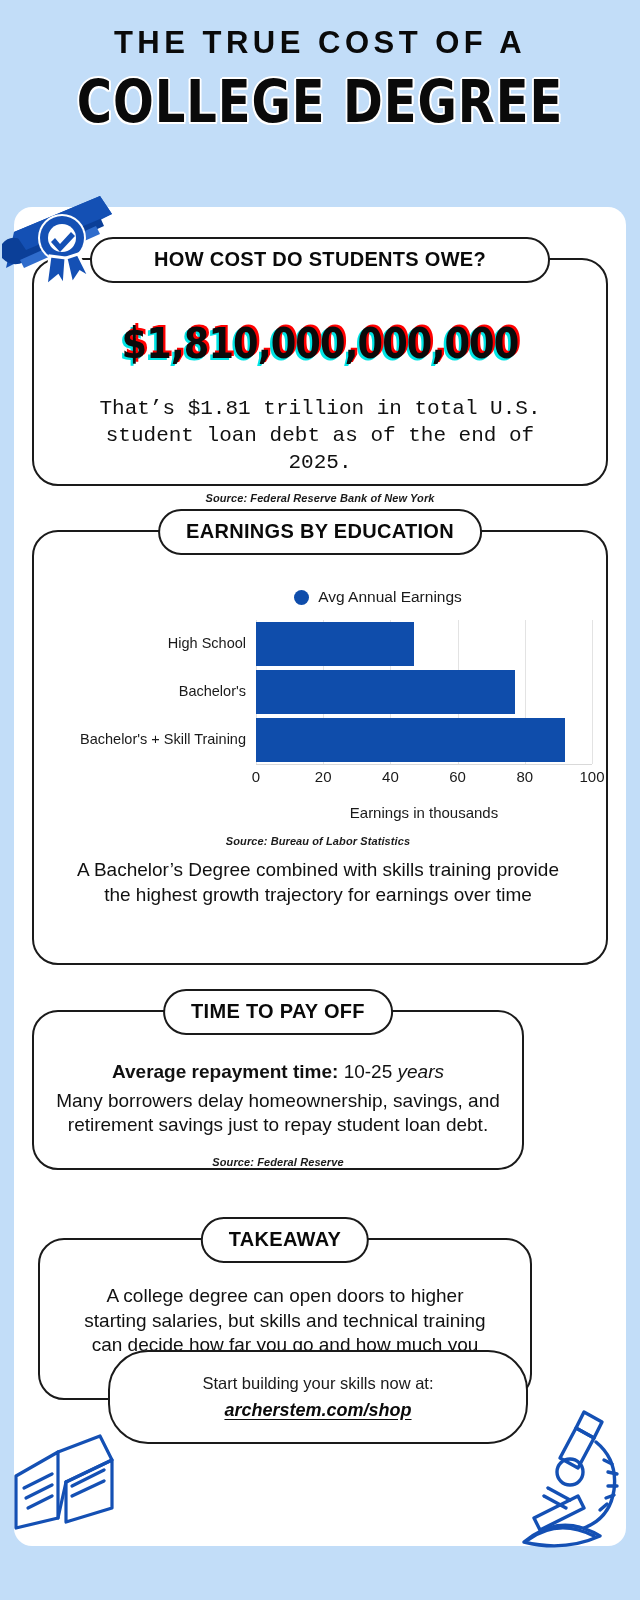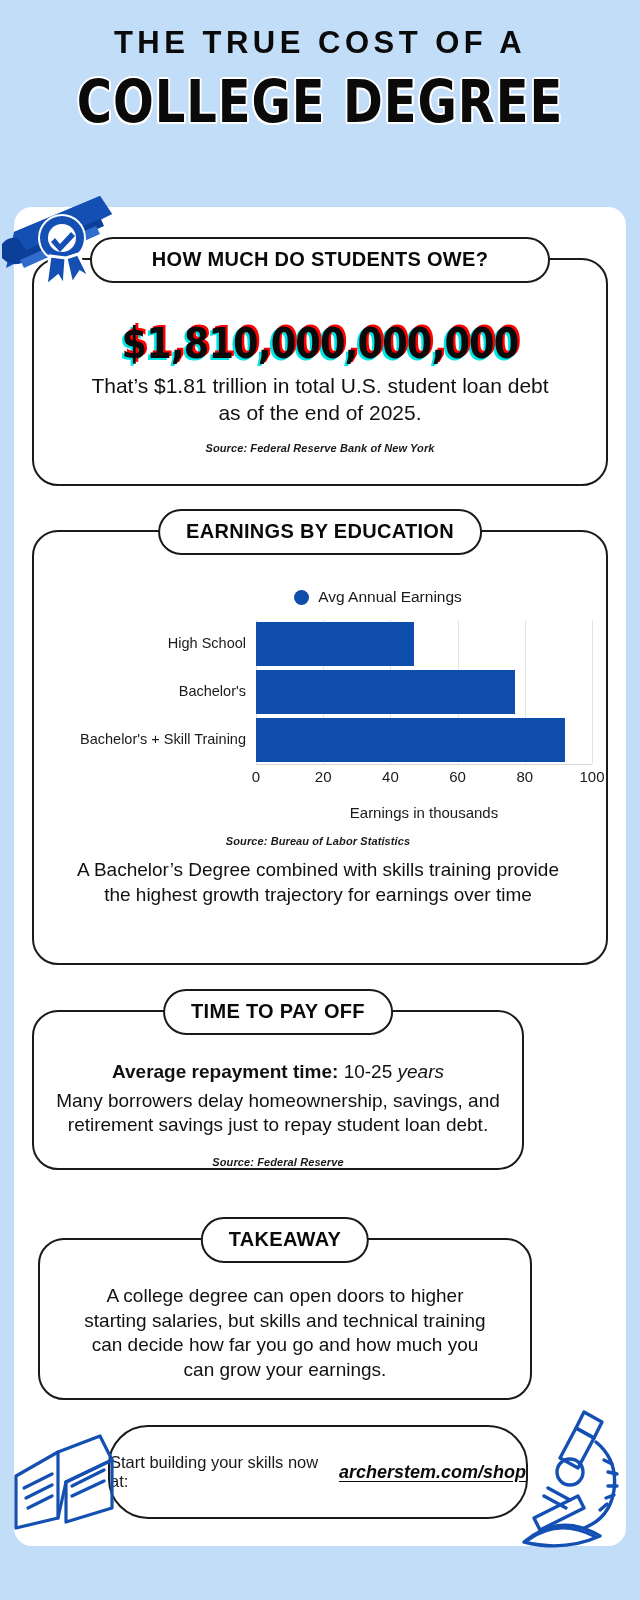--- a/index.html
+++ b/index.html
@@ -108,25 +108,25 @@
   .axis-label {
     margin-left: 212px; text-align: center; font-size: 15px;
     color: #1a1a1a; margin-top: 18px;
   }
 
   .bold { font-weight: 700; }
   .ital { font-style: italic; }
 
   
   .cta {
-    position: absolute; left: 108px; top: 1425px;
+    position: absolute; left: 108px; top: 1350px;
     width: 420px; height: 94px;
     border: 2.2px solid #1a1a1a; border-radius: 40px;
     background: #fff;
-    display: flex; flex-direction: row;
+    display: flex; flex-direction: column;
     align-items: center; justify-content: center; gap: 7px;
     z-index: 4;
   }
   .cta-line { font-size: 16.5px; color: #1a1a1a; }
   .cta-link {
     font-size: 18px; font-weight: 700; font-style: italic;
     color: #0a0a0a; text-decoration: underline; text-underline-offset: 3px;
   }
 
   .ico { position: absolute; z-index: 5; }
@@ -160,25 +160,25 @@
         <circle cx="62" cy="66" r="14" fill="#ffffff"></circle>
         <path d="M55 66 l5 6 l11 -12 l4 4 l-15 16 l-9 -10 z" fill="#1450b4"></path>
         <path d="M50 84 L46 114 L58 104 L64 114 L66 86 Z" fill="#1450b4" stroke="#ffffff" stroke-width="3"></path>
         <path d="M66 86 L72 112 L80 100 L90 106 L78 82 Z" fill="#1450b4" stroke="#ffffff" stroke-width="3"></path>
       </g>
     </svg>
   </div>
 
   <div class="card" style="left:32px; top:258px; width:576px; height:228px;">
     <div class="card-head two-line" style="width:460px;">
-      <div class="card-head-text">HOW MUCH DO STUDENTS OWE?</div>
+      <div class="card-head-text">HOW COST DO STUDENTS OWE?</div>
     </div>
     <div class="card-body" style="padding:62px 26px 0;">
       <div class="big-number">$1,810,000,000,000</div>
-      <div class="lead-text" style="margin-top:8px; padding:0 24px;">That’s $1.81 trillion in total U.S. student loan debt as of the end of 2025.</div>
+      <div class="lead-text" style="margin-top:31px; padding:0 24px;font-family:Liberation Mono, monospace;">That’s $1.81 trillion in total U.S. student loan debt as of the end of 2025.</div>
       <div class="src" style="margin-top:15px;">Source: Federal Reserve Bank of New York</div>
     </div>
   </div>
 
   <div class="card" style="left:32px; top:530px; width:576px; height:435px;">
     <div class="card-head">
       <div class="card-head-text">EARNINGS BY EDUCATION</div>
     </div>
 
     <div class="card-body" style="padding:56px 14px 0 10px;">

